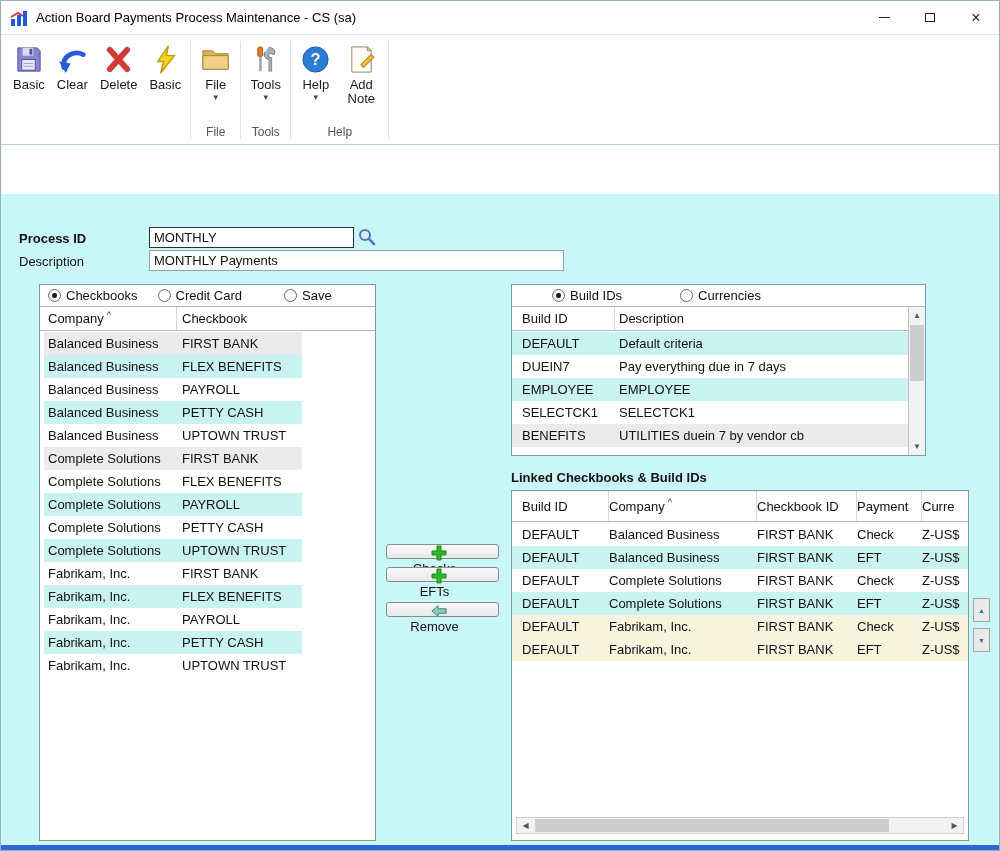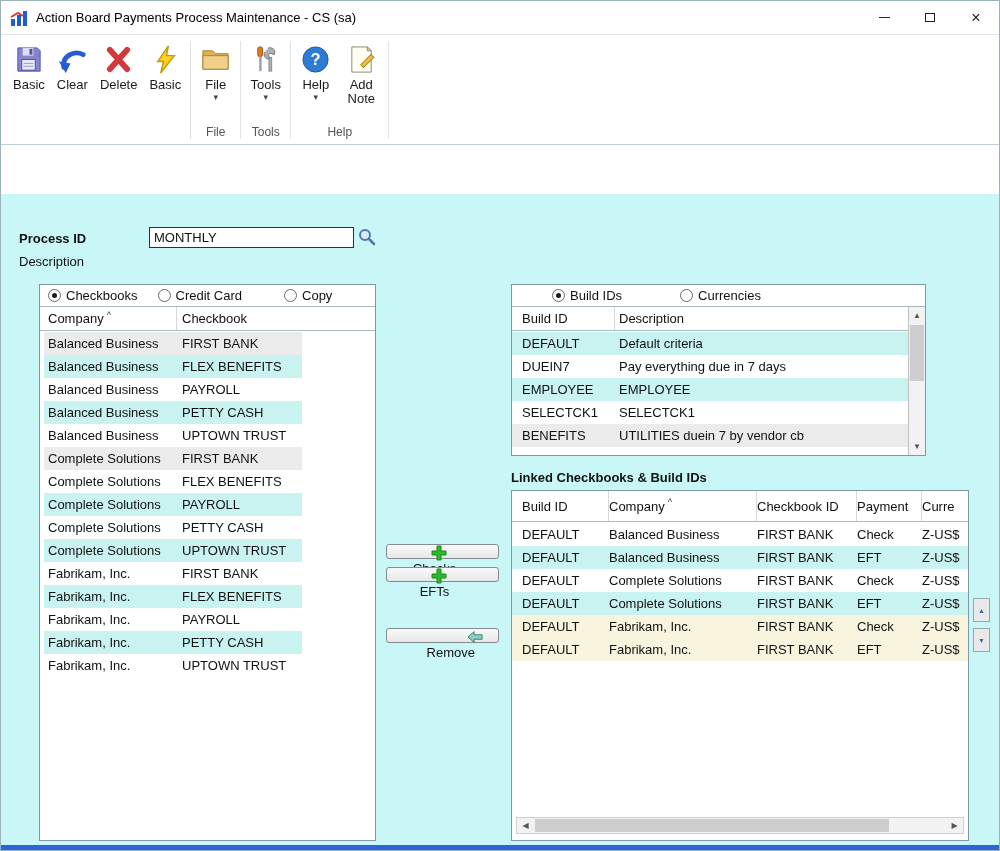--- a/index.html
+++ b/index.html
@@ -103,21 +103,21 @@
   .hscroll { position:absolute; left:4px; right:4px; bottom:6px; height:17px; background:#f2f2f2; border:1px solid #cfcfcf; display:flex; }
   .hbtn { width:17px; display:flex; align-items:center; justify-content:center; font-size:8px; color:#555; }
   .htrack { flex:1; position:relative; }
   .hthumb { position:absolute; left:1px; top:1px; bottom:1px; width:86%; background:#cdcdcd; }
 
   .sidebtn { position:absolute; left:972px; width:17px; height:24px; background:#e9e9e9; border:1px solid #97a5ac; display:flex; align-items:center; justify-content:center; font-size:7px; color:#3a6ea5; }
   .sidebtn.up { top:404px; } .sidebtn.down { top:434px; }
 
   
   .tbtn { position:absolute; left:385px; width:113px; height:15px; background:linear-gradient(#f9f9f9,#e7e7e7); border:1px solid #848c90; border-radius:3px; display:flex; align-items:center; padding:0 7px; font-size:13px;flex-direction:column; }
-  .tbtn.checks { top:350px; } .tbtn.efts { top:373px; } .tbtn.remove { top:434px;align-items:flex-end; }
+  .tbtn.checks { top:350px; } .tbtn.efts { top:373px; } .tbtn.remove { top:408px; }
   .ticon { width:16px; height:16px; margin-right:8px; flex:0 0 16px; }
   .tlabel { flex:1; text-align:center; margin-right:16px; }
 
   
   .recnav { position:absolute; left:38px; top:675px; height:24px; background:#fff; border:1px solid #8aa0aa; display:flex; align-items:center; padding:0 4px; }
   .navbtn { min-width:17px; text-align:center; font-size:10px; color:#111; padding:0 1px; }
 </style>
 </head>
 <body>
 
@@ -240,34 +240,35 @@
 
     <span class="flabel bold" style="left:18px; top:37px;">Process ID</span>
     <input class="field process-input" value="MONTHLY" style="">
     <span class="lookup-btn">
       <svg viewBox="0 0 20 20">
         <circle cx="8" cy="8" r="5" fill="#dcebf7" stroke="#4a7ab5" stroke-width="2"></circle>
         <line x1="12" y1="12" x2="17" y2="17" stroke="#4a7ab5" stroke-width="2.5" stroke-linecap="round"></line>
       </svg>
     </span>
     <span class="flabel" style="left:18px; top:60px;">Description</span>
+    <input class="field desc-input" value="MONTHLY Payments" style="">
 
     <div class="panel left-panel">
       <div class="panel-radios">
         <span class="pradio">
             <span class="rdot on"></span>
             <span>Checkbooks</span>
           </span>
         <span class="pradio">
             <span class="rdot off"></span>
             <span>Credit Card</span>
           </span>
         <span class="pradio">
             <span class="rdot off"></span>
-            <span>Copy</span>
+            <span>Save</span>
           </span>
       </div>
       <div class="lhead">
         <span class="lh1">
             <span>Company</span>
             <span class="scaret">^</span>
           </span>
         <span class="lh2"><span>Checkbook</span></span>
       </div>
       <div class="lrows">

